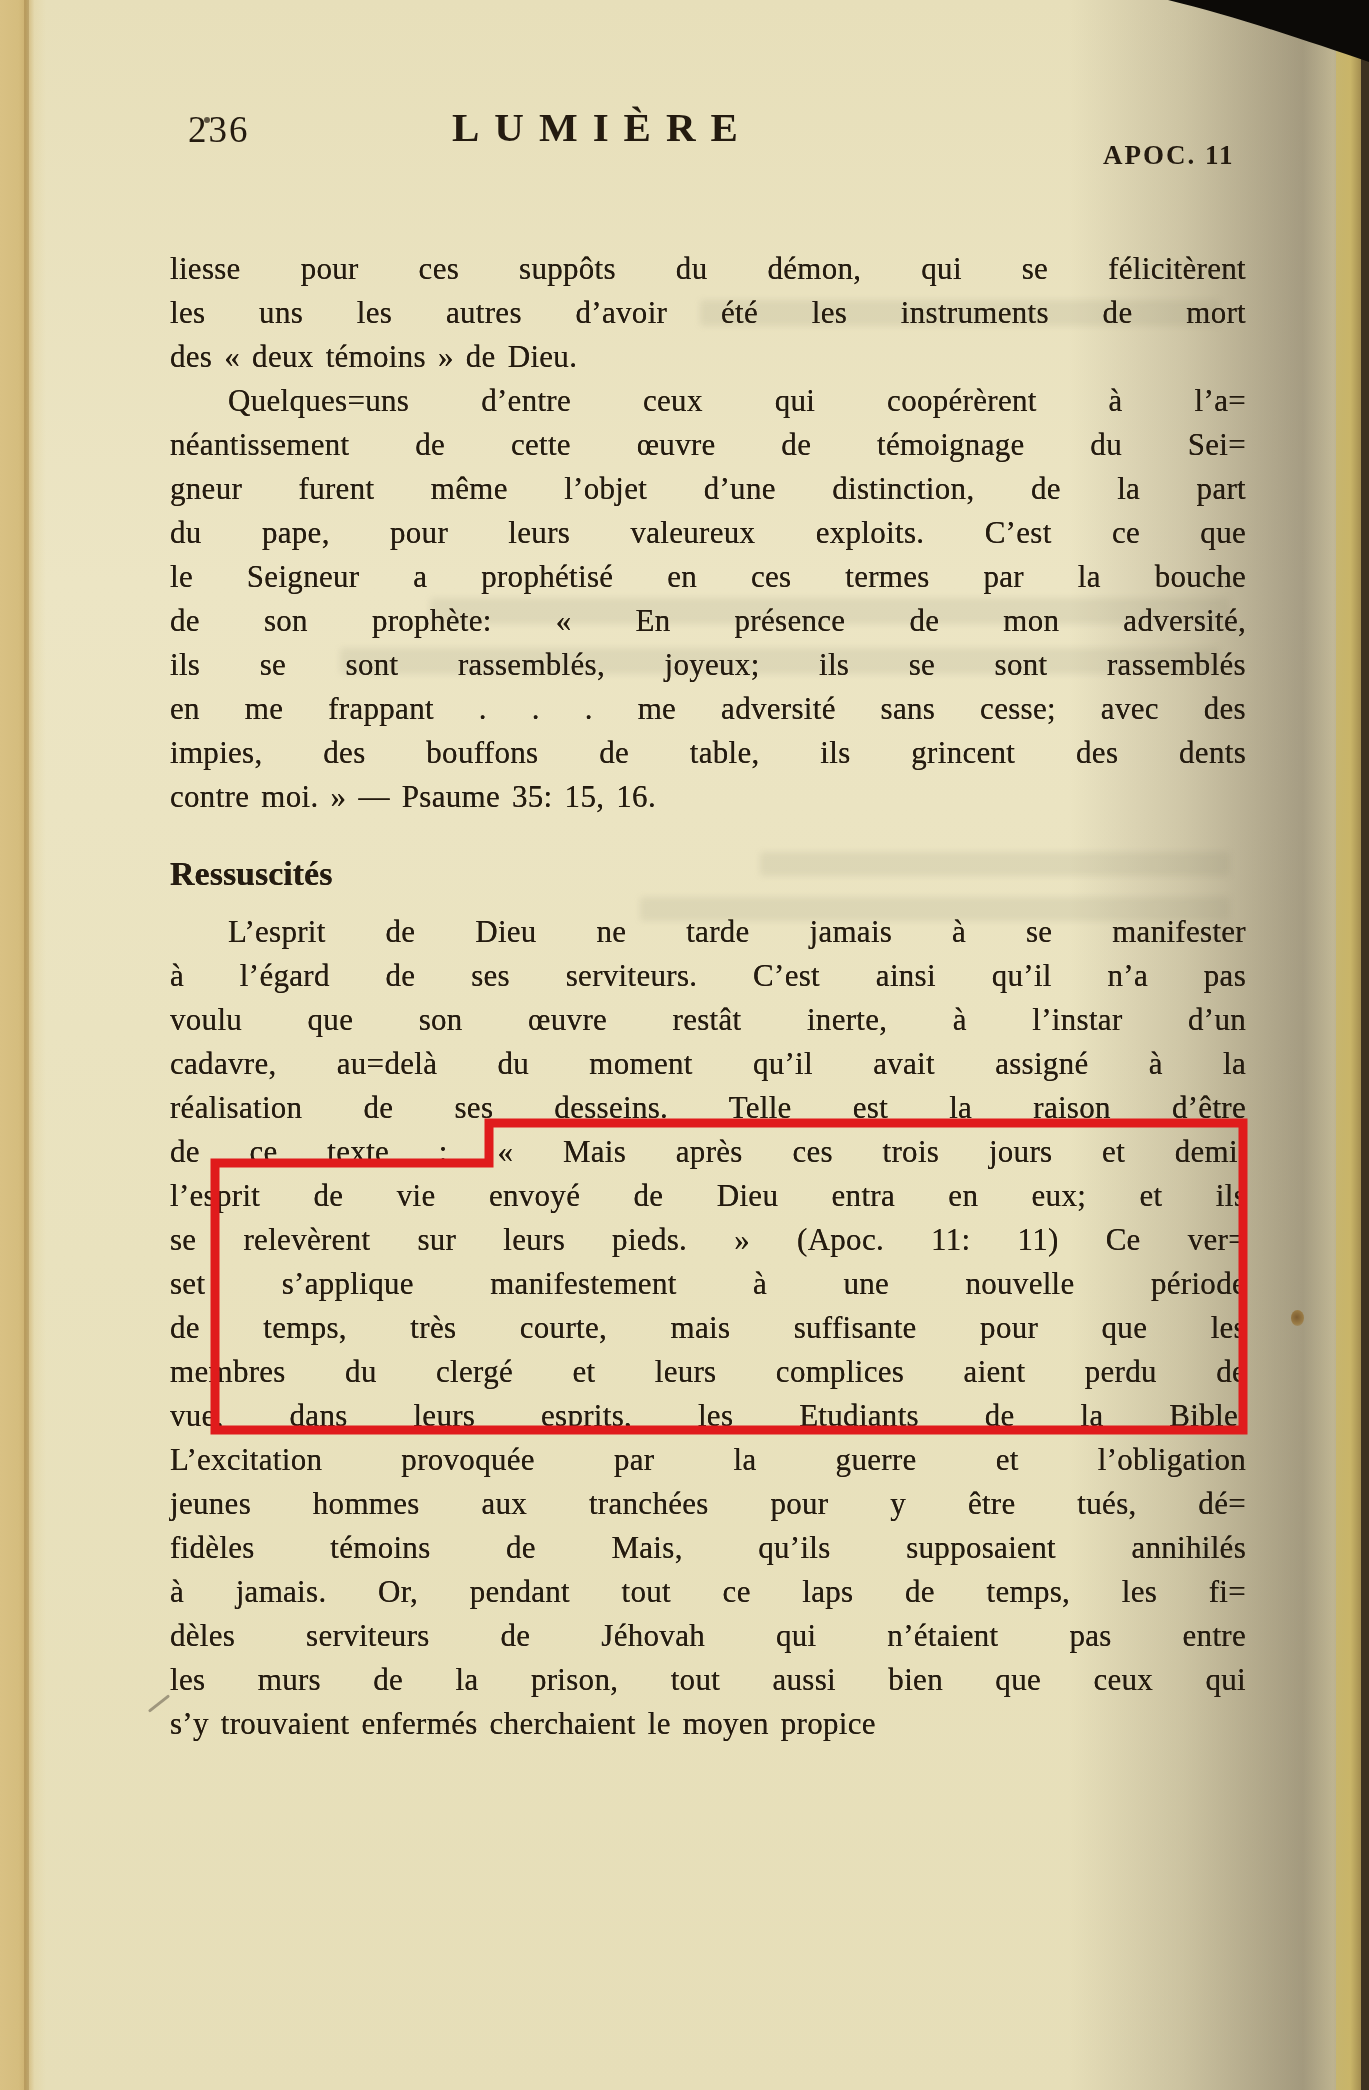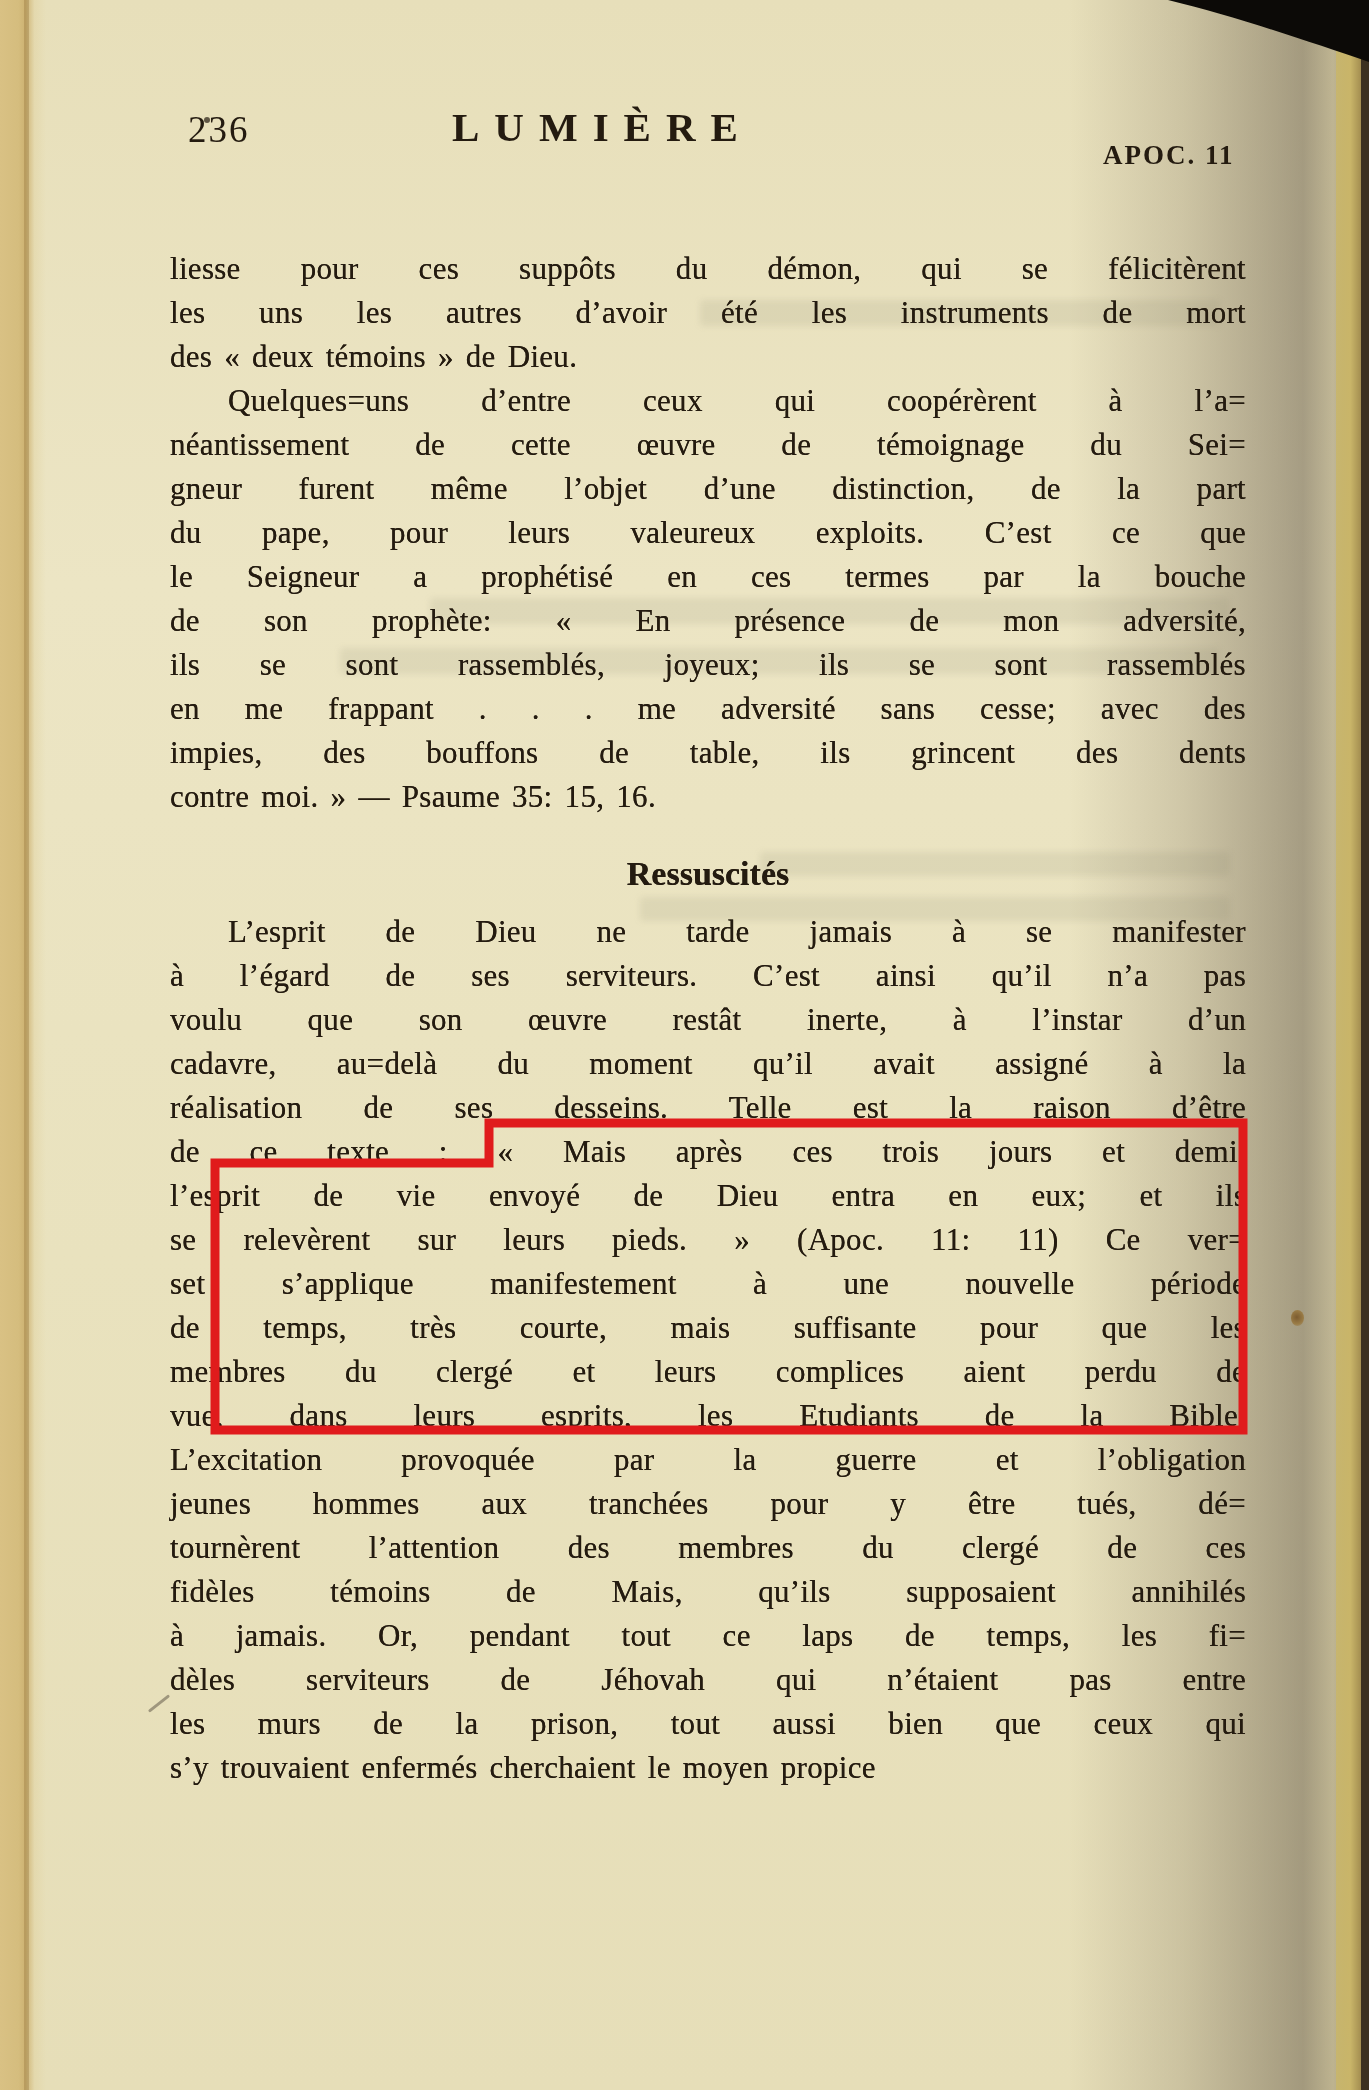--- a/index.html
+++ b/index.html
@@ -53,21 +53,21 @@
     height:44px;line-height:44px;font-size:31px;
     letter-spacing:.3px;word-spacing:4px;
     text-align:justify;text-align-last:justify;
     white-space:nowrap;
     text-shadow:0 0 .6px rgba(30,20,8,.9);
   }
   .line.indent{padding-left:58px;}
   .line.nojust{text-align-last:left;}
   .sect-heading{
     height:44px;line-height:44px;margin-top:33px;margin-bottom:14px;
-    text-align:center;font-size:34px;font-weight:bold;
+    text-align:left;font-size:34px;font-weight:bold;
     text-shadow:0 0 .6px rgba(30,20,8,.9);
   }
   
   .overlay{position:absolute;left:0;top:0;pointer-events:none;}
   
   .speck{position:absolute;border-radius:50%;}
   .speck-a{left:204px;top:117px;width:6px;height:6px;background:rgba(50,40,28,.75);}
   .speck-b{left:1291px;top:1310px;width:13px;height:16px;background:radial-gradient(circle at 45% 45%,#7c5c30 0%,#9a7c46 60%,rgba(154,124,70,0) 100%);}
   .pencil-mark{
     position:absolute;left:146px;top:1702px;width:26px;height:3px;
@@ -140,21 +140,20 @@
           <div class="line">réalisation de ses desseins. Telle est la raison d’être</div>
           <div class="line">de ce texte :  « Mais après ces trois jours et demi,</div>
           <div class="line">l’esprit de vie envoyé de Dieu entra en eux; et ils</div>
           <div class="line">se relevèrent sur leurs pieds. » (Apoc. 11: 11) Ce ver=</div>
           <div class="line">set s’applique manifestement à une nouvelle période</div>
           <div class="line">de temps, très courte, mais suffisante pour que les</div>
           <div class="line">membres du clergé et leurs complices aient perdu de</div>
           <div class="line">vue, dans leurs esprits, les Etudiants de la Bible.</div>
           <div class="line">L’excitation provoquée par la guerre et l’obligation</div>
           <div class="line">jeunes hommes aux tranchées pour y être tués, dé=</div>
-          <div class="line">tournèrent l’attention des membres du clergé de ces</div>
           <div class="line">fidèles témoins de Mais, qu’ils supposaient annihilés</div>
           <div class="line">à jamais. Or, pendant tout ce laps de temps, les fi=</div>
           <div class="line">dèles serviteurs de Jéhovah qui n’étaient pas entre</div>
           <div class="line">les murs de la prison, tout aussi bien que ceux qui</div>
           <div class="line nojust">s’y trouvaient enfermés cherchaient le moyen propice</div>
         </div>
       </div>
   </div>
 
   <svg class="overlay" width="1369" height="2090">

